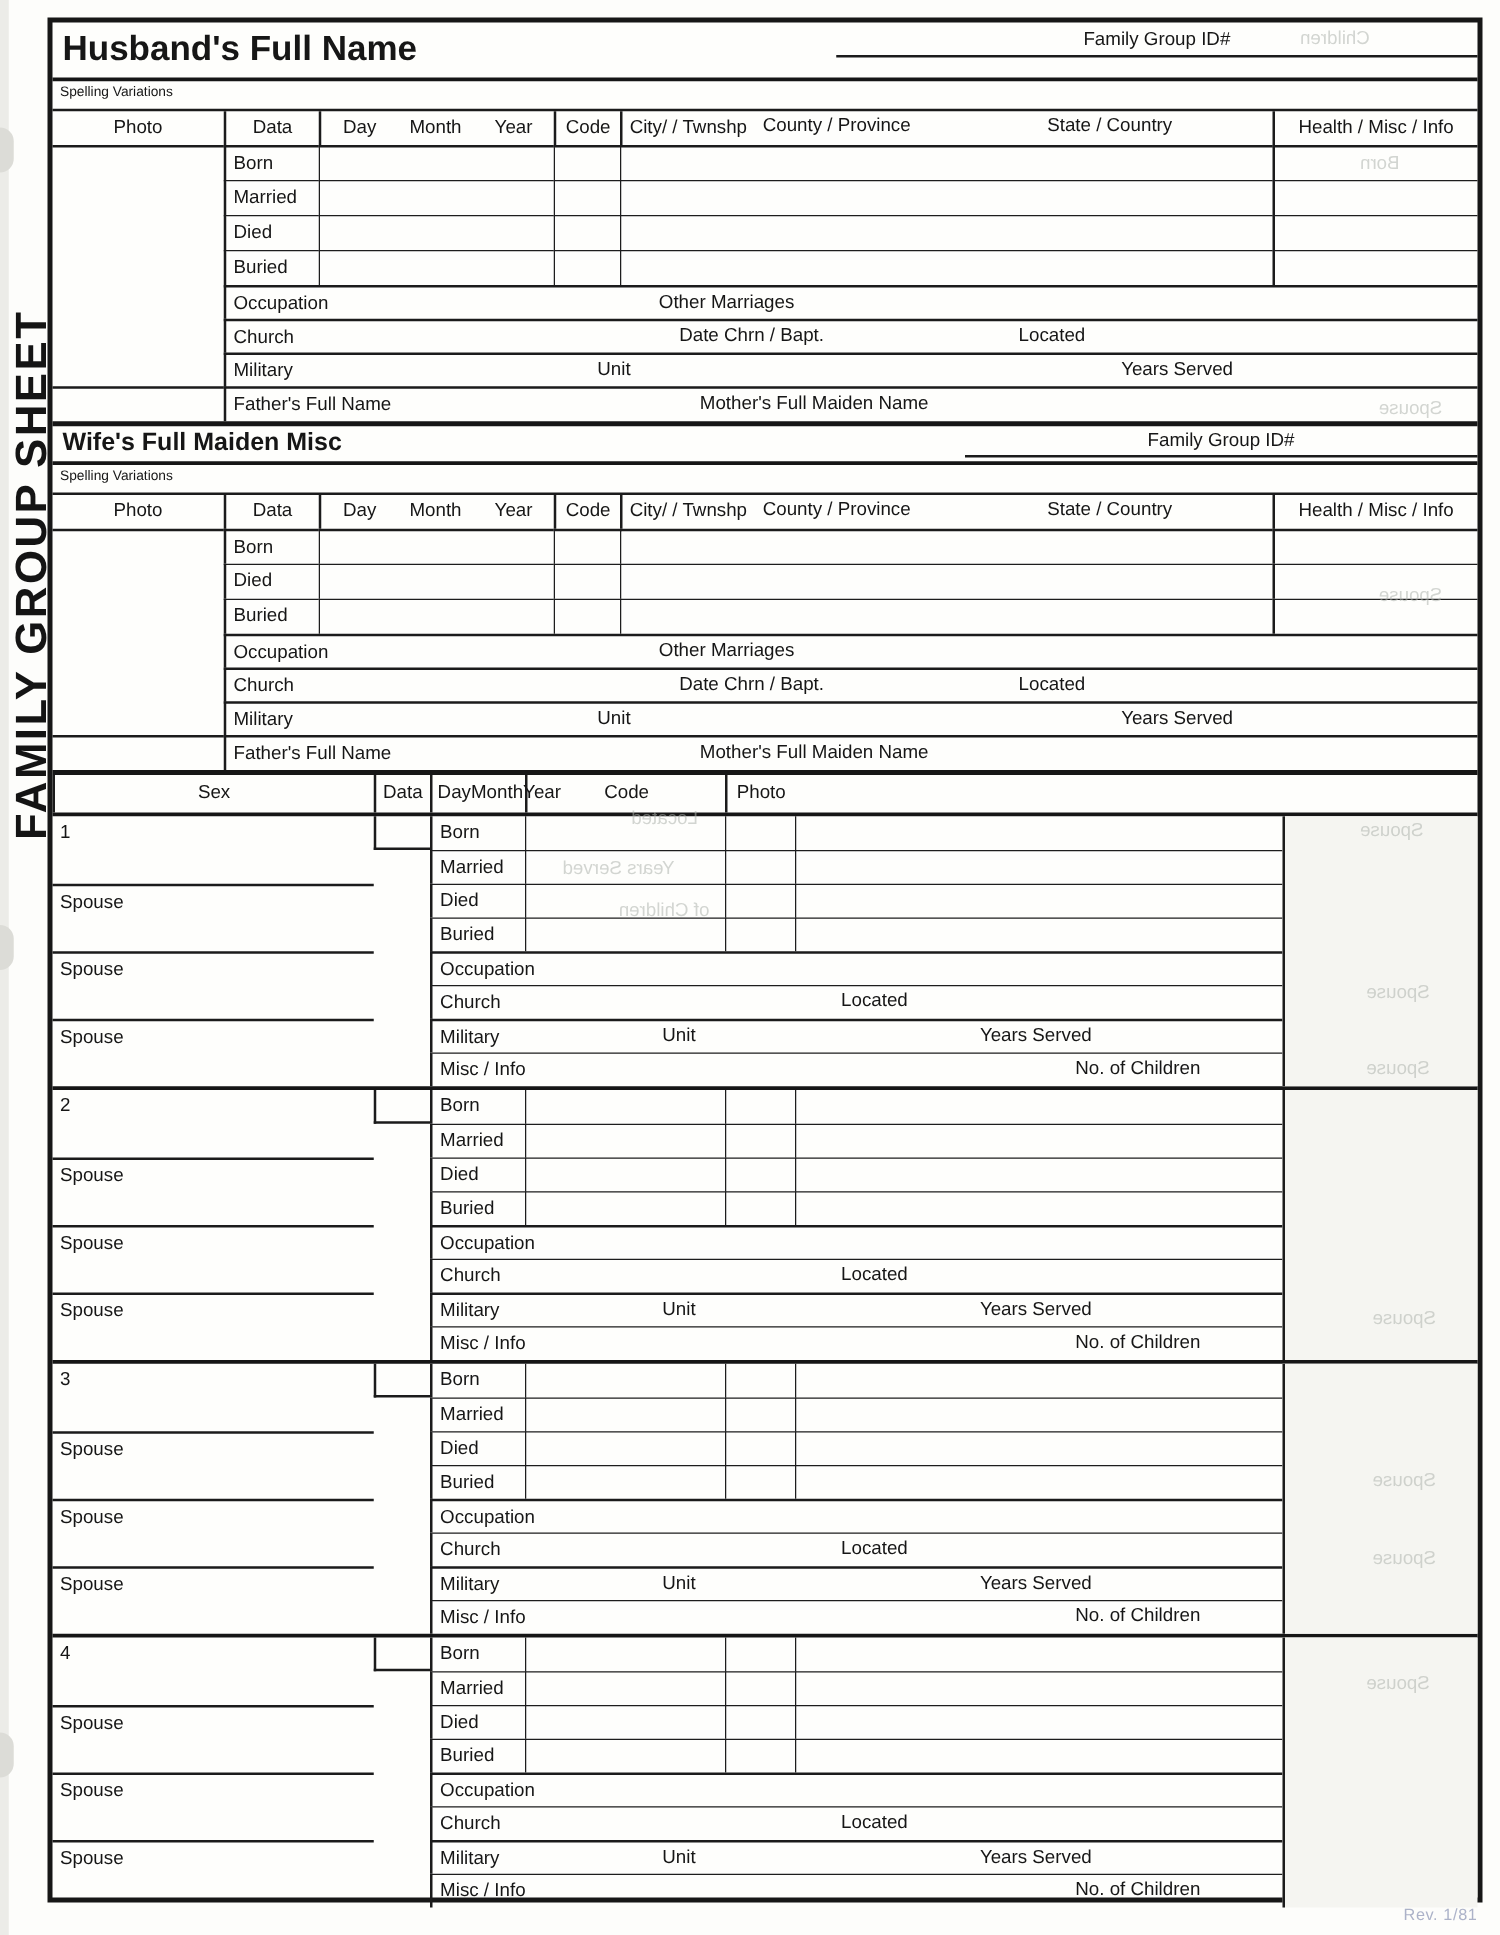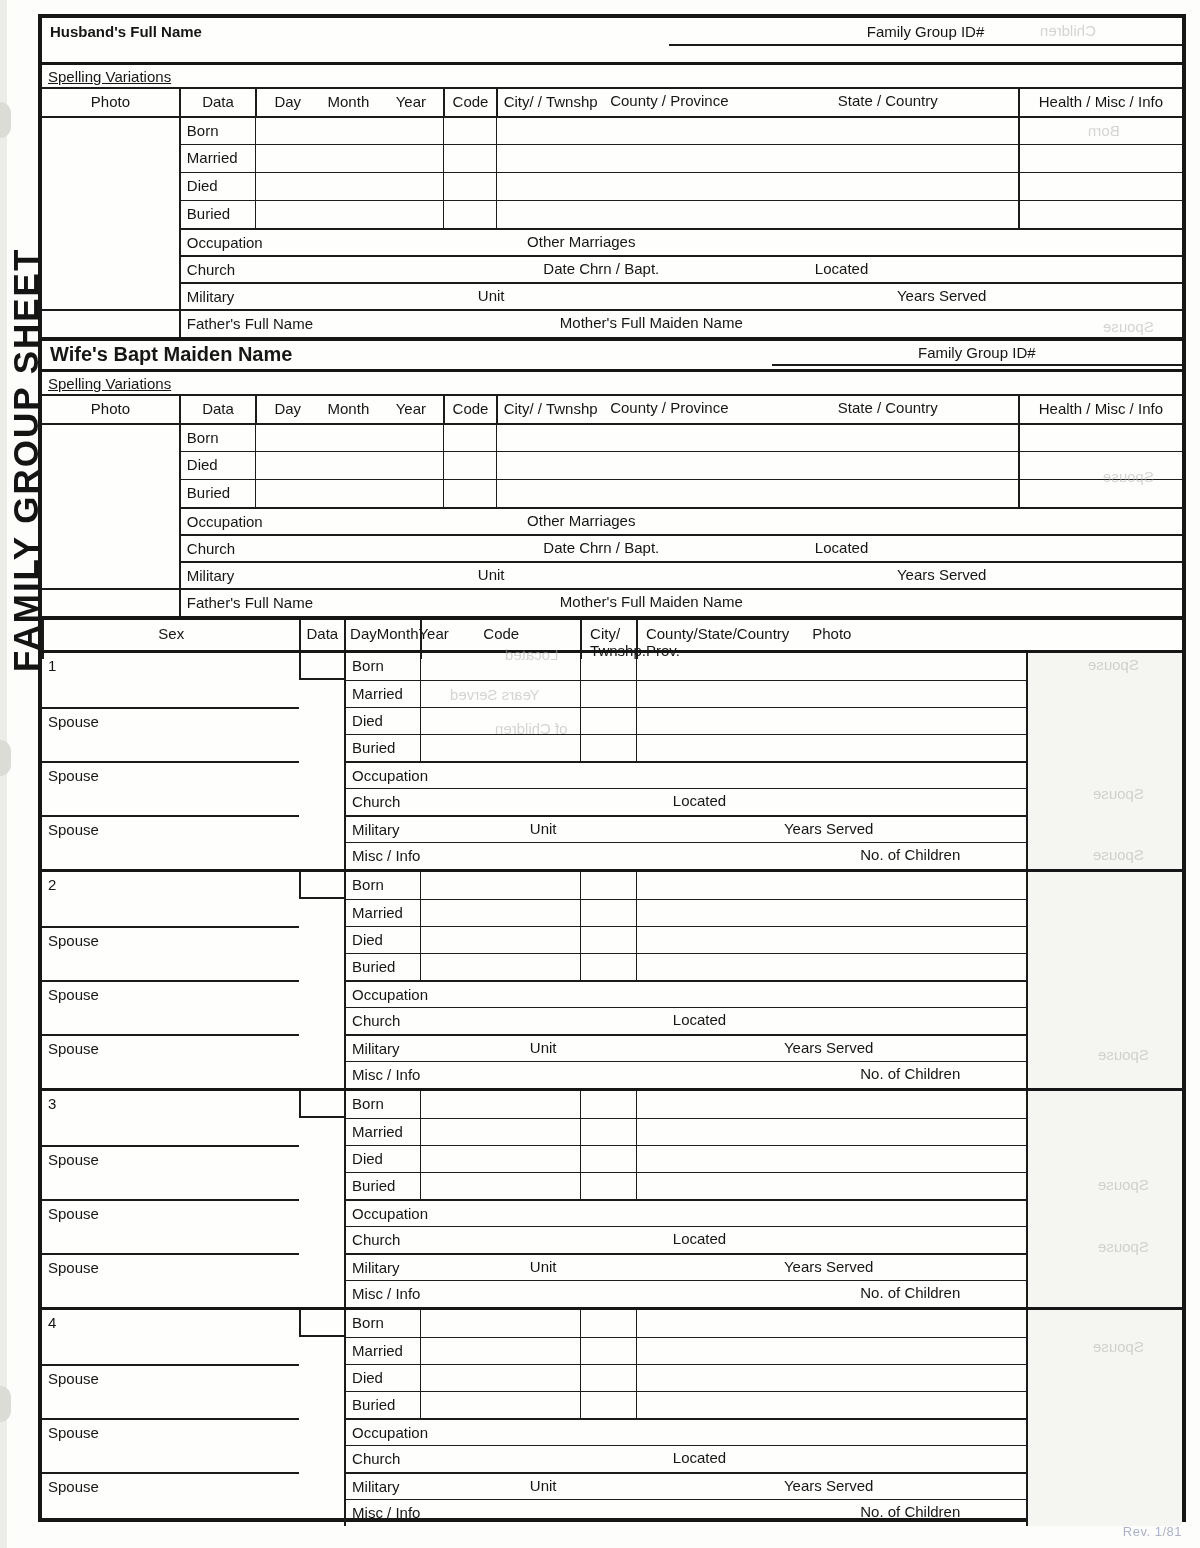--- a/index.html
+++ b/index.html
@@ -28,24 +28,24 @@
   .cell{position:relative;font-size:15px;padding:4px 0 0 6px;box-sizing:border-box;overflow:visible;}
   .ctr{text-align:center;padding-left:0;}
   .bt {border-top:1.7px solid #1d1d1d;}
   .bt2{border-top:2.5px solid #1b1b1b;}
   .bl {border-left:1.7px solid #1d1d1d;}
   .bl2{border-left:2.5px solid #1b1b1b;}
   .abs{position:absolute;top:3px;transform:translateX(-50%);white-space:nowrap;}
 
   
   .sec-title{position:relative;border-bottom:3.5px solid #161616;}
-  .sec-title .big{position:absolute;left:8px;top:5px;font-weight:bold;font-size:15px;}
+  .sec-title .big{position:absolute;left:8px;top:5px;font-weight:bold;font-size:28px;}
   .idstrip{position:absolute;right:0;top:0;height:26px;border-bottom:2.5px solid #1b1b1b;
     display:flex;align-items:center;justify-content:center;font-size:15px;}
-  .spelling{height:24px;border-bottom:2.2px solid #1b1b1b;font-size:15px;padding:3px 0 0 6px;box-sizing:border-box;text-decoration:underline;}
+  .spelling{height:24px;border-bottom:2.2px solid #1b1b1b;font-size:11px;padding:3px 0 0 6px;box-sizing:border-box;}
 
   
   .hwgrid{display:grid;grid-template-columns:12% 6.7% 16.5% 4.6% 11% 21.5% 13.3% 14.4%;}
   .hgrid{grid-template-rows:27px 28px 28px 28px 28px 27px 27px 27px 28px;}
   .wgrid{grid-template-rows:27px 28px 28px 28px 27px 27px 27px 28px;}
   .dmy{display:flex;justify-content:space-around;padding:4px 4px 0 4px;}
   .tri{display:flex;justify-content:space-between;padding:4px 10px 0 8px;}
 
   
   .chead{display:grid;grid-template-columns:22.5% 4% 6.7% 14% 4.9% 34.2% 13.7%;
@@ -141,21 +141,21 @@
       <span class="abs" style="left:76%">Years Served</span>
     </div>
     <div class="cell bt2" style="grid-area:9/1/10/2"></div>
     <div class="cell bl2 bt2" style="grid-area:9/2/10/9">
       <span>Father's Full Name</span>
       <span class="abs" style="left:47%">Mother's Full Maiden Name</span>
     </div>
   </div>
 
   <div class="sec-title" style="height:28px;border-top:4px solid #161616">
-    <div class="big" style="top:2px;font-size:20px">Wife's Bapt Maiden Name</div>
+    <div class="big" style="top:2px;font-size:20px">Wife's Full Maiden Misc</div>
     <div class="idstrip" style="width:36%;height:23px">
       <span>Family Group ID#</span>
     </div>
   </div>
   <div class="spelling">Spelling Variations</div>
 
   <div class="hwgrid wgrid">
     <div class="cell ctr" style="grid-area:1/1/2/2">Photo</div>
     <div class="cell ctr bl2" style="grid-area:1/2/2/3">Data</div>
     <div class="cell dmy bl2" style="grid-area:1/3/2/4">
@@ -214,25 +214,20 @@
 
   <div class="chead">
     <div class="cell ctr bl2">Sex</div>
     <div class="cell ctr bl2">Data</div>
     <div class="cell dmy bl2">
       <span>Day</span>
       <span>Month</span>
       <span>Year</span>
     </div>
     <div class="cell ctr bl2">Code</div>
-    <div class="cell tri bl2">
-      <span>City/ Twnshp.</span>
-      <span>County/ Prov.</span>
-      <span>State/Country</span>
-    </div>
     <div class="cell ctr bl2">Photo</div>
   </div>
 
   <div class="cblocks">
   <div class="cblock">
     <div class="cell" style="grid-area:1/1/3/2">
       <span>1</span>
     </div>
     <div class="cell sexbox" style="grid-area:1/2/2/3"></div>
 

